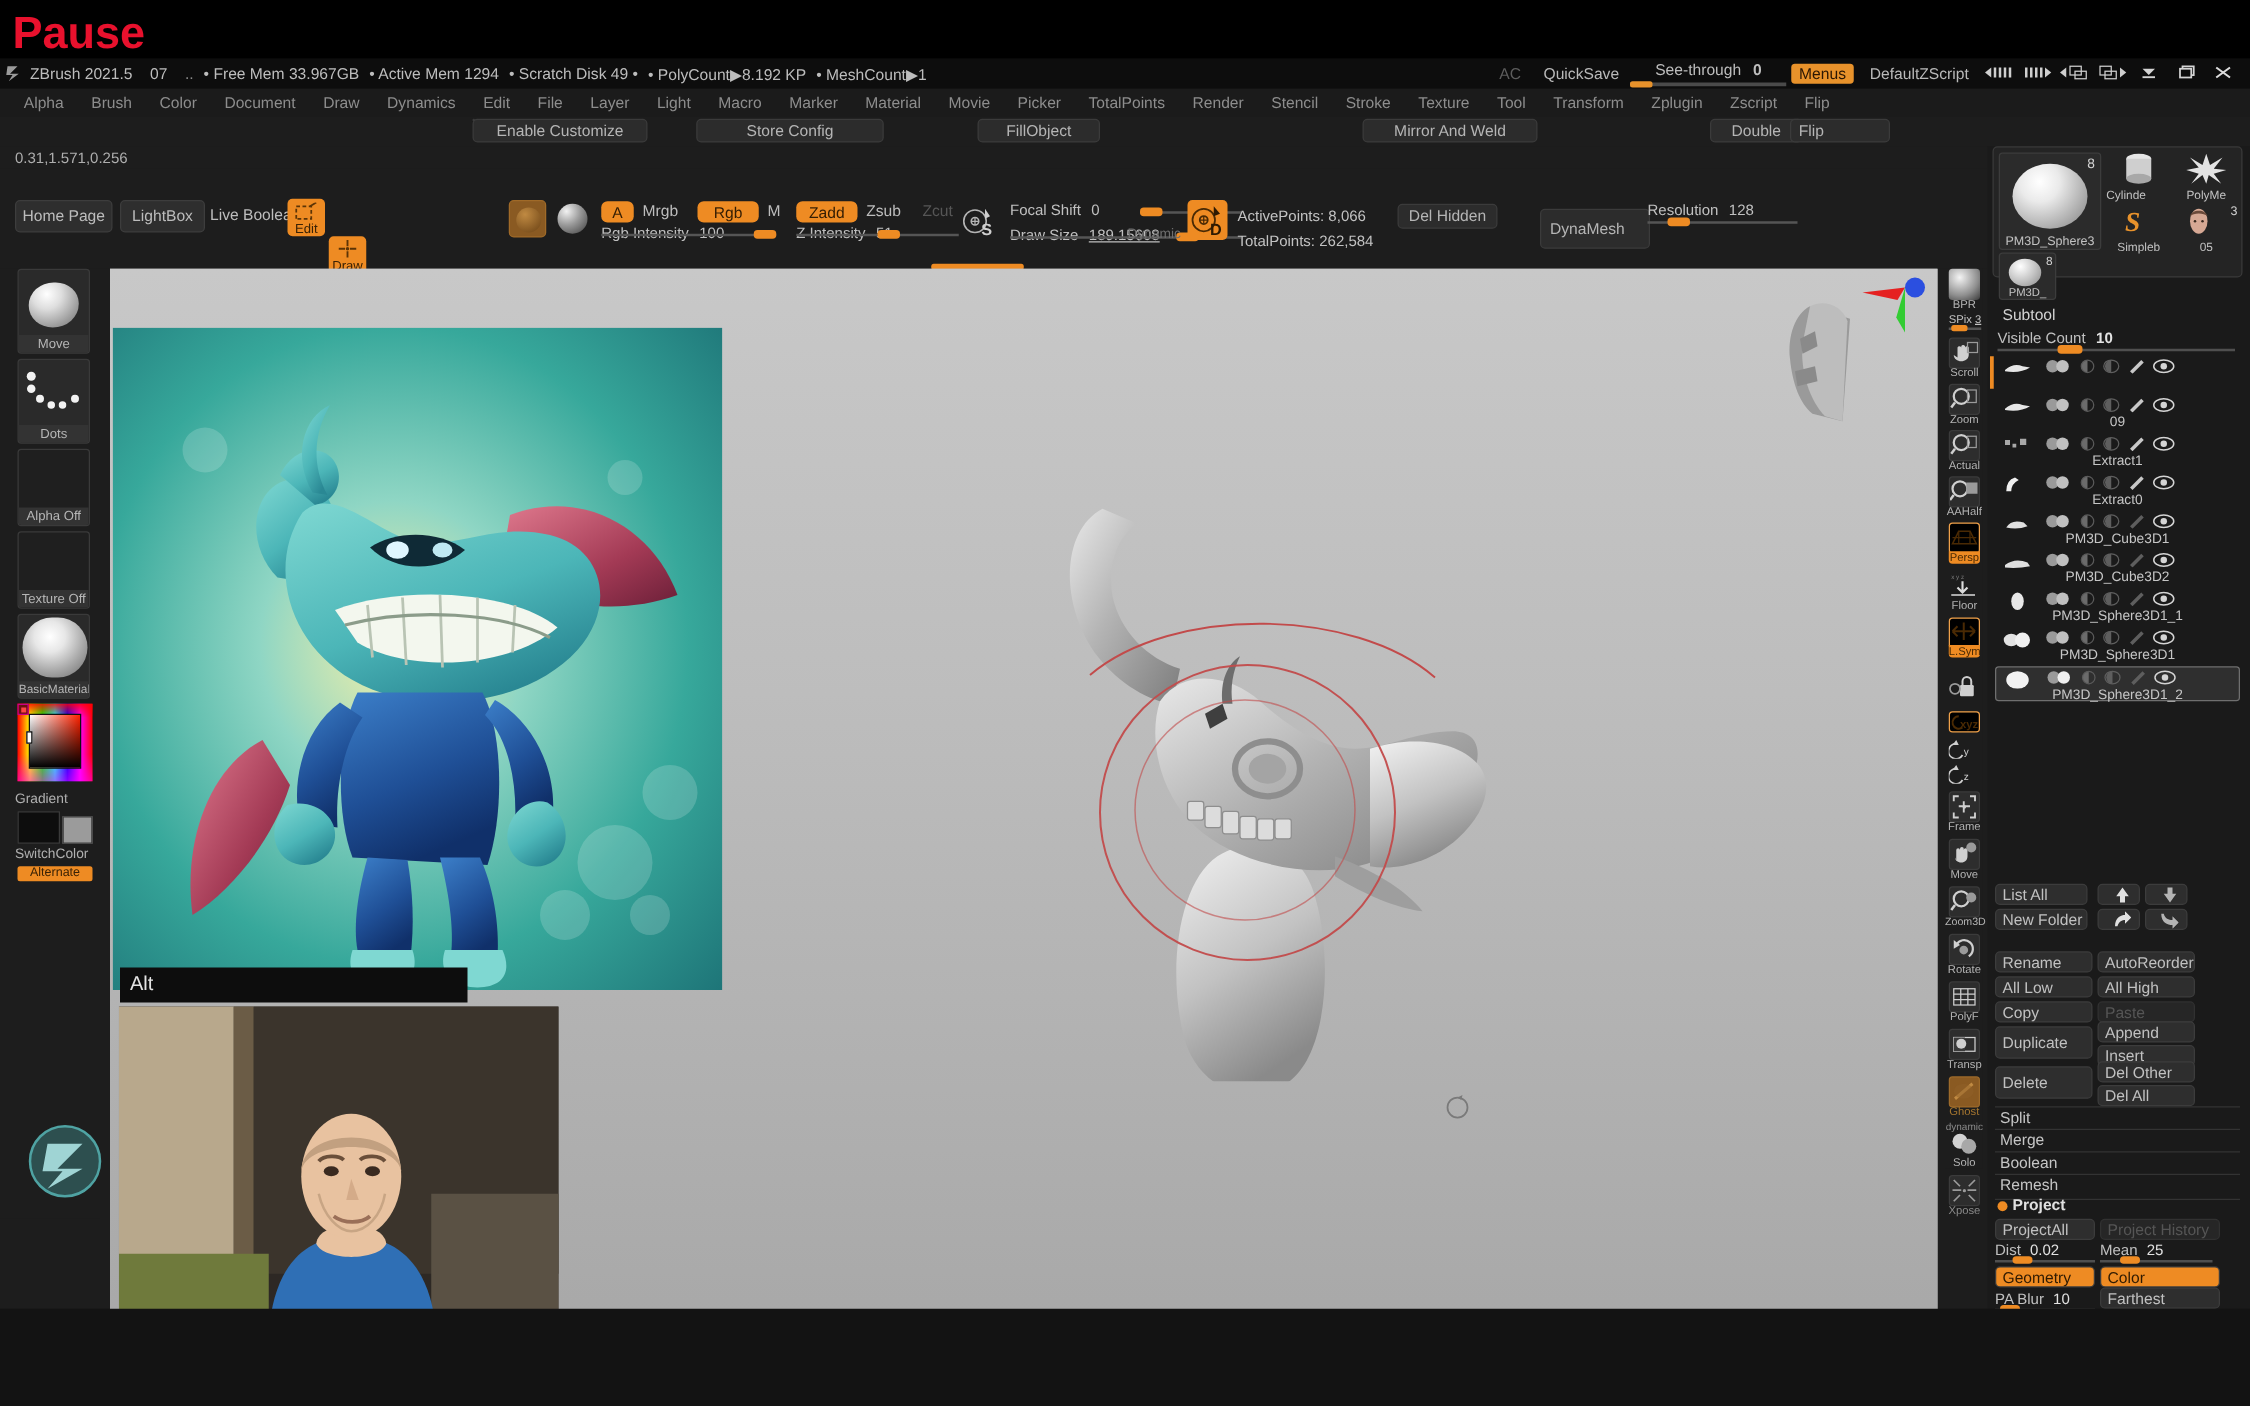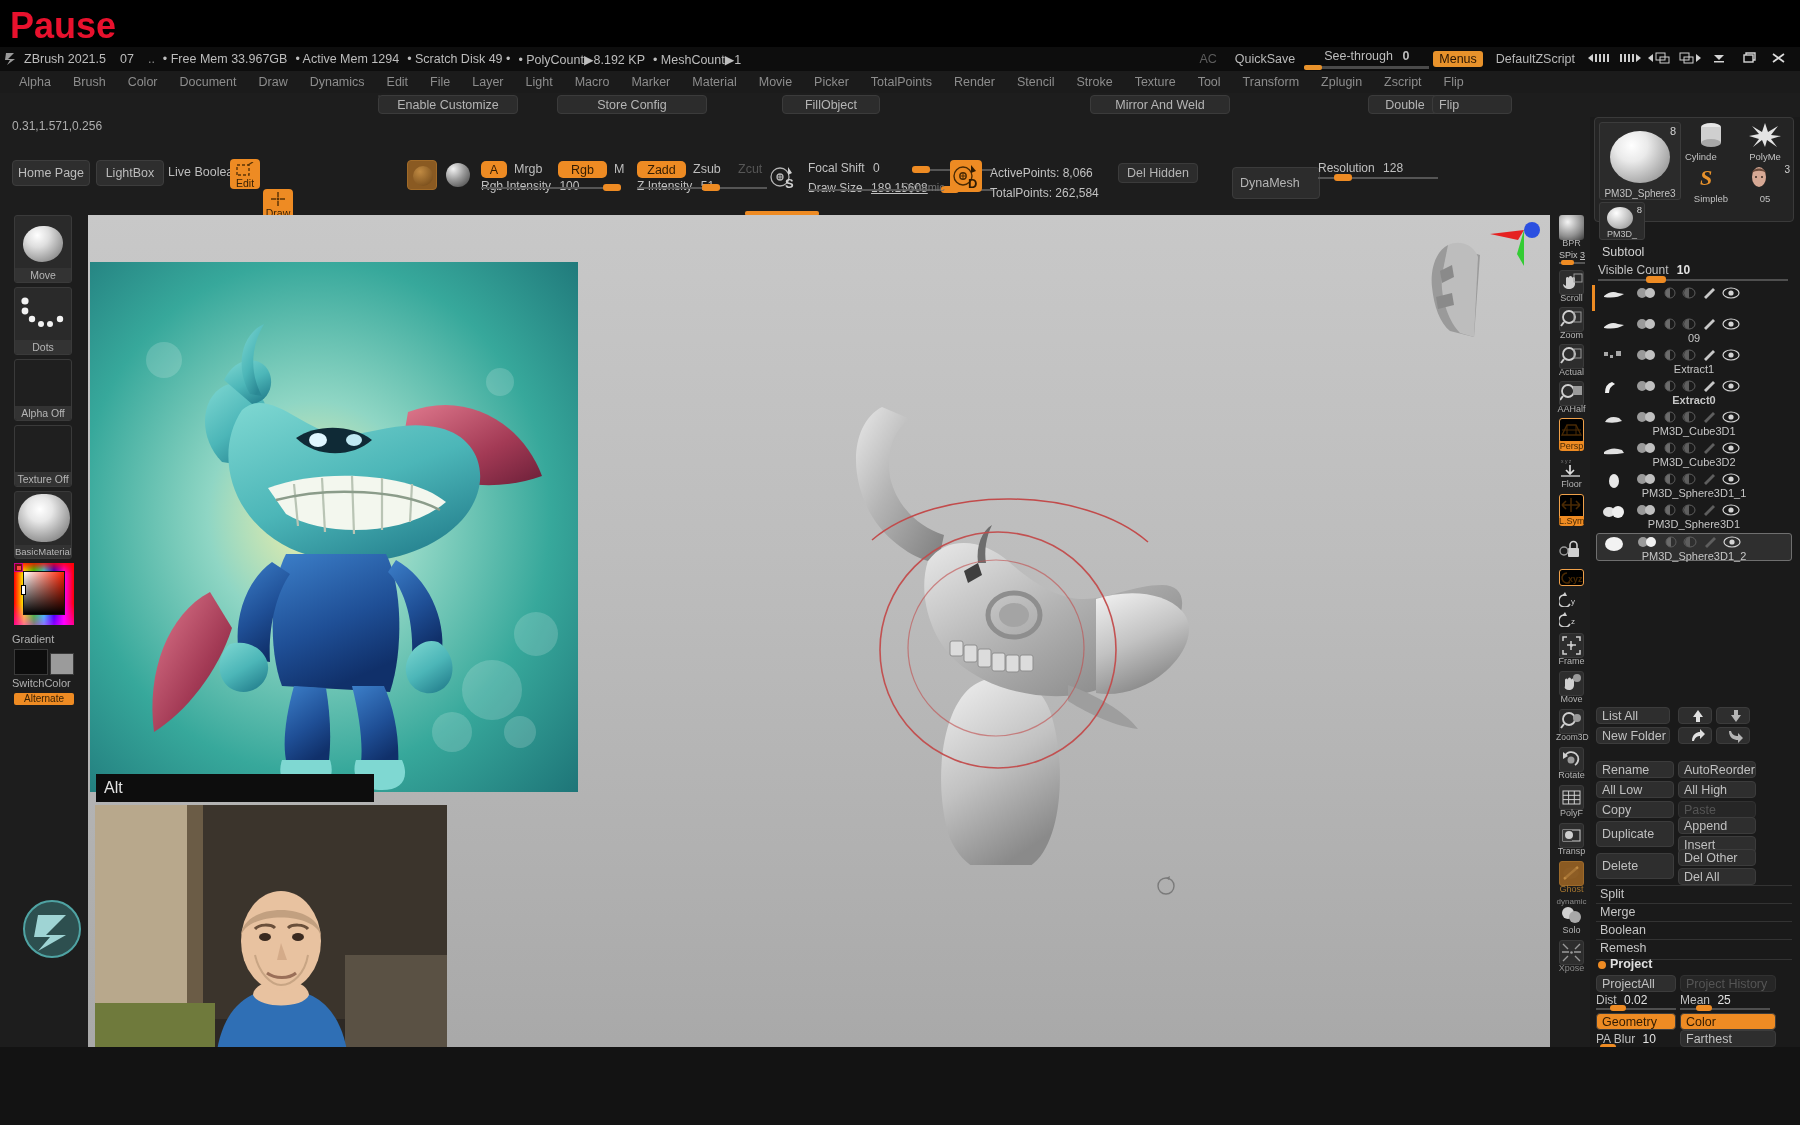--- a/index.html
+++ b/index.html
@@ -953,21 +953,21 @@
             <span><svg width="14" height="12" viewBox="0 0 14 12">
                 <path d="M2 10 L11 1 L13 3 L4 12 Z" fill="#c8c8c8"></path>
               </svg></span>
             <span><svg width="18" height="12" viewBox="0 0 18 12">
                 <ellipse cx="9" cy="6" rx="8" ry="5" fill="none" stroke="#d4d4d4" stroke-width="1.2"></ellipse>
                 <circle cx="9" cy="6" r="2.6" fill="#d4d4d4"></circle>
               </svg></span>
           </div>
           <div class="stname" style="top: 16px;">Extract1</div>
         </div>
-        <div class="strow" style="top: 93px; font-weight: bold;">
+        <div class="strow" style="top: 93px;">
           <div class="stthumb" style="top: 2px;"><svg width="26" height="15" viewBox="0 0 26 15">
               <path d="M3 13 q0 -9 7 -11 l3 2 q-6 3 -6 9z" fill="#efefef"></path>
             </svg></div>
           <div style="position: absolute; left: 40px; top: 3px; width: 120px; height: 13px; display: flex; gap: 6px; align-items: center;">
             <span><svg width="22" height="12" viewBox="0 0 22 12">
                 <circle cx="6" cy="6" r="5" fill="#9a9a9a"></circle>
                 <circle cx="14" cy="6" r="5" fill="#c0c0c0"></circle>
               </svg></span>
             <span><svg width="12" height="12" viewBox="0 0 12 12">
                 <path d="M6 1 a5 5 0 000 10z" fill="#6b6b6b"></path>

